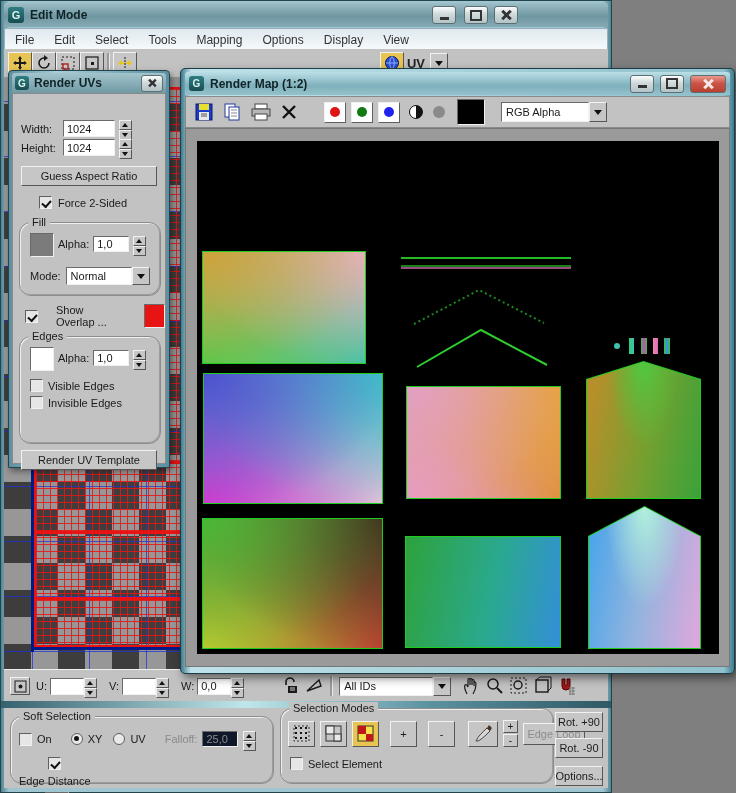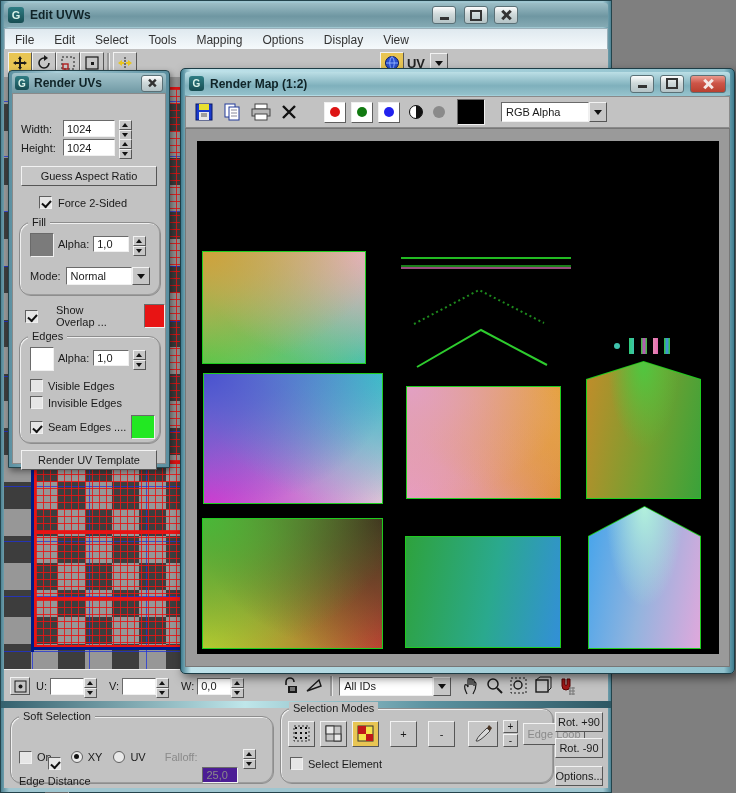--- a/index.html
+++ b/index.html
@@ -56,21 +56,21 @@
   .pent .fillp{position:absolute;inset:1px;}
 </style>
 </head>
 <body>
 
 <div class="abs" style="left:0;top:0;width:612px;height:793px;background:linear-gradient(90deg,#4f8494,#9fc6d0 8px,#9fc6d0 calc(100% - 8px),#4f8494);border:1px solid #24444c;box-sizing:border-box;">
 
   <div class="abs" style="left:3px;top:2px;right:3px;height:24px;display:flex;align-items:center;gap:6px;padding:0 4px;
               background:linear-gradient(#9dbec6,#6f97a2 55%,#85aab4);border-radius:3px 3px 0 0;">
     <div class="logo">G</div>
-    <div style="font-size:12px;font-weight:bold;color:#102428;flex:1;">Edit UVWs</div>
+    <div style="font-size:12px;font-weight:bold;color:#102428;flex:1;">Edit Mode</div>
     <div class="wbtn" style="margin-right:2px;position:relative;left:-86px;">
         <span class="glyph-min"></span>
       </div>
     <div class="wbtn" style="position:relative;left:-86px;">
         <span class="glyph-max"></span>
       </div>
     <div class="wbtn" style="position:relative;left:-86px;">
         <span class="glyph-x"></span>
       </div>
   </div>
@@ -223,21 +223,21 @@
     <div class="groupbox" style="left:6px;top:8px;width:262px;height:66px;">
       <span class="grouptitle">Soft Selection</span>
       <div class="abs" style="left:8px;top:14px;display:flex;align-items:center;gap:5px;">
         <span class="cb"></span>
         <span>On</span>
         <span class="radio sel" style="margin-left:14px;"></span>
         <span>XY</span>
         <span class="radio" style="margin-left:6px;"></span>
         <span>UV</span>
         <span style="margin-left:14px;color:#8a8a8a;">Falloff:</span>
-        <div class="field" style="width:36px;height:16px;background:#4c1d95;color:#8a8a8a;margin-top:36px;">
+        <div class="field" style="width:36px;height:16px;background:#0f172a;color:#8a8a8a;">
           <span>25,0</span>
           </div>
         <div class="spin" style="height:16px;">
             <span class="up"></span>
             <span class="dn"></span>
           </div>
       </div>
       <div class="abs" style="left:8px;top:40px;display:flex;align-items:center;gap:5px;flex-direction:column;">
         <span class="cb checked"></span>
         <span>Edge Distance</span>
@@ -429,25 +429,20 @@
           </div>
       </div>
       <div class="abs" style="left:10px;top:42px;display:flex;align-items:center;gap:5px;">
         <span class="cb"></span>
         <span>Visible Edges</span>
       </div>
       <div class="abs" style="left:10px;top:59px;display:flex;align-items:center;gap:5px;">
         <span class="cb"></span>
         <span>Invisible Edges</span>
       </div>
-      <div class="abs" style="left:10px;top:78px;display:flex;align-items:center;gap:5px;">
-        <span class="cb checked"></span>
-        <span>Seam Edges ....</span>
-        <div class="sunkeng" style="width:22px;height:22px;background:#22e822;"></div>
-      </div>
     </div>
 
     <div class="btn" style="position:absolute;left:8px;top:356px;width:136px;height:20px;">
       <span>Render UV Template</span>
       </div>
   </div>
 </div>
 
 <div class="abs" style="left:180px;top:68px;width:553px;height:604px;
             background:linear-gradient(90deg,#3f7c8e,#bfe2ea 10px,#8fc0cc calc(100% - 10px),#3f7c8e);

